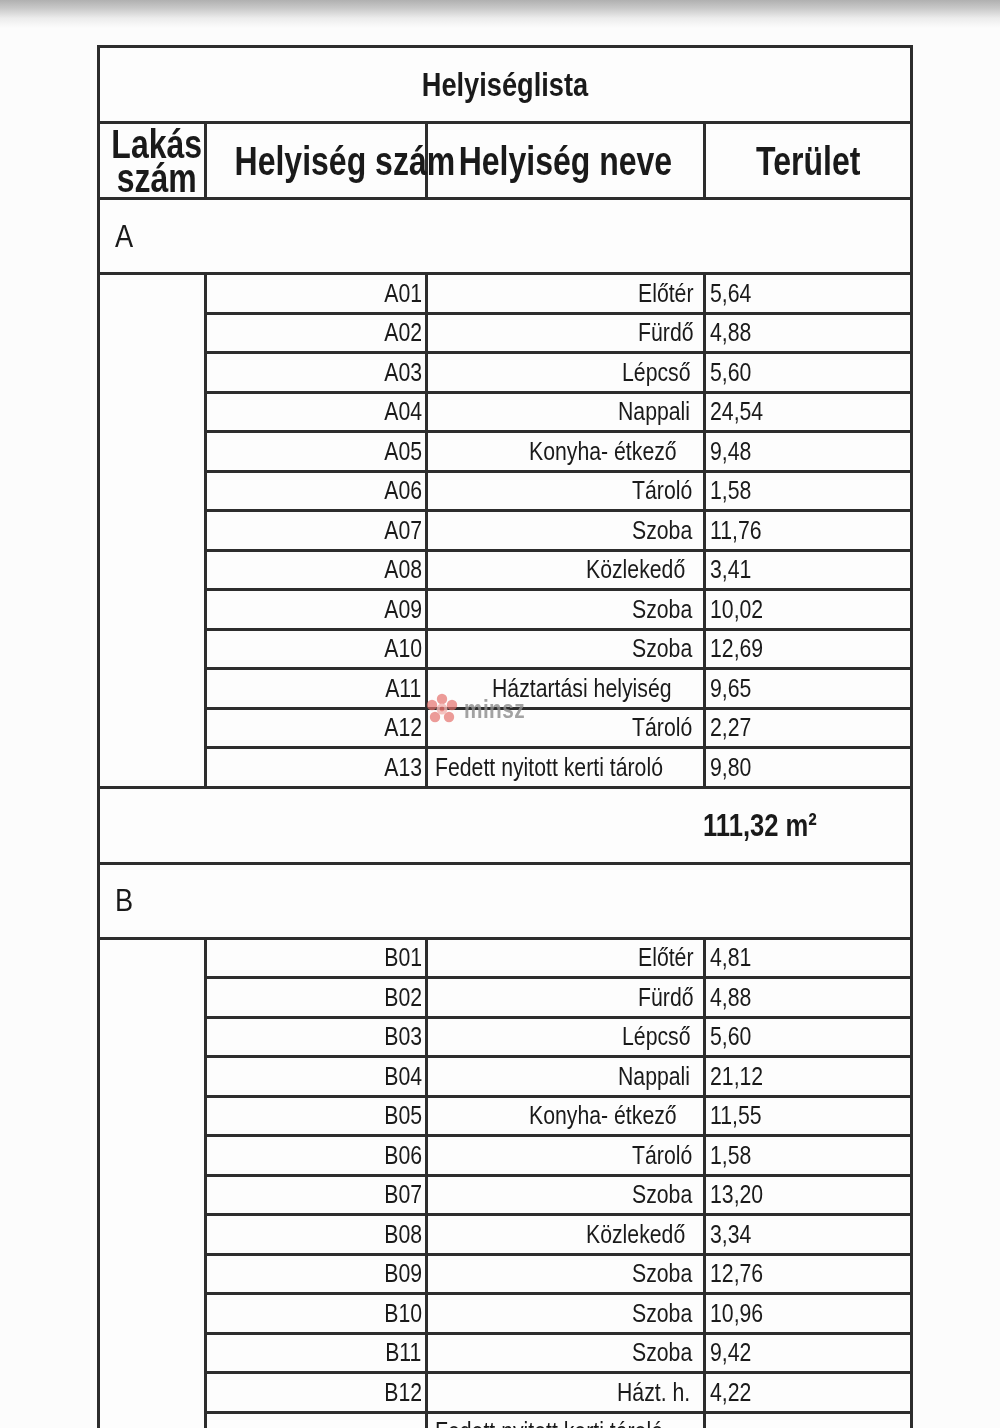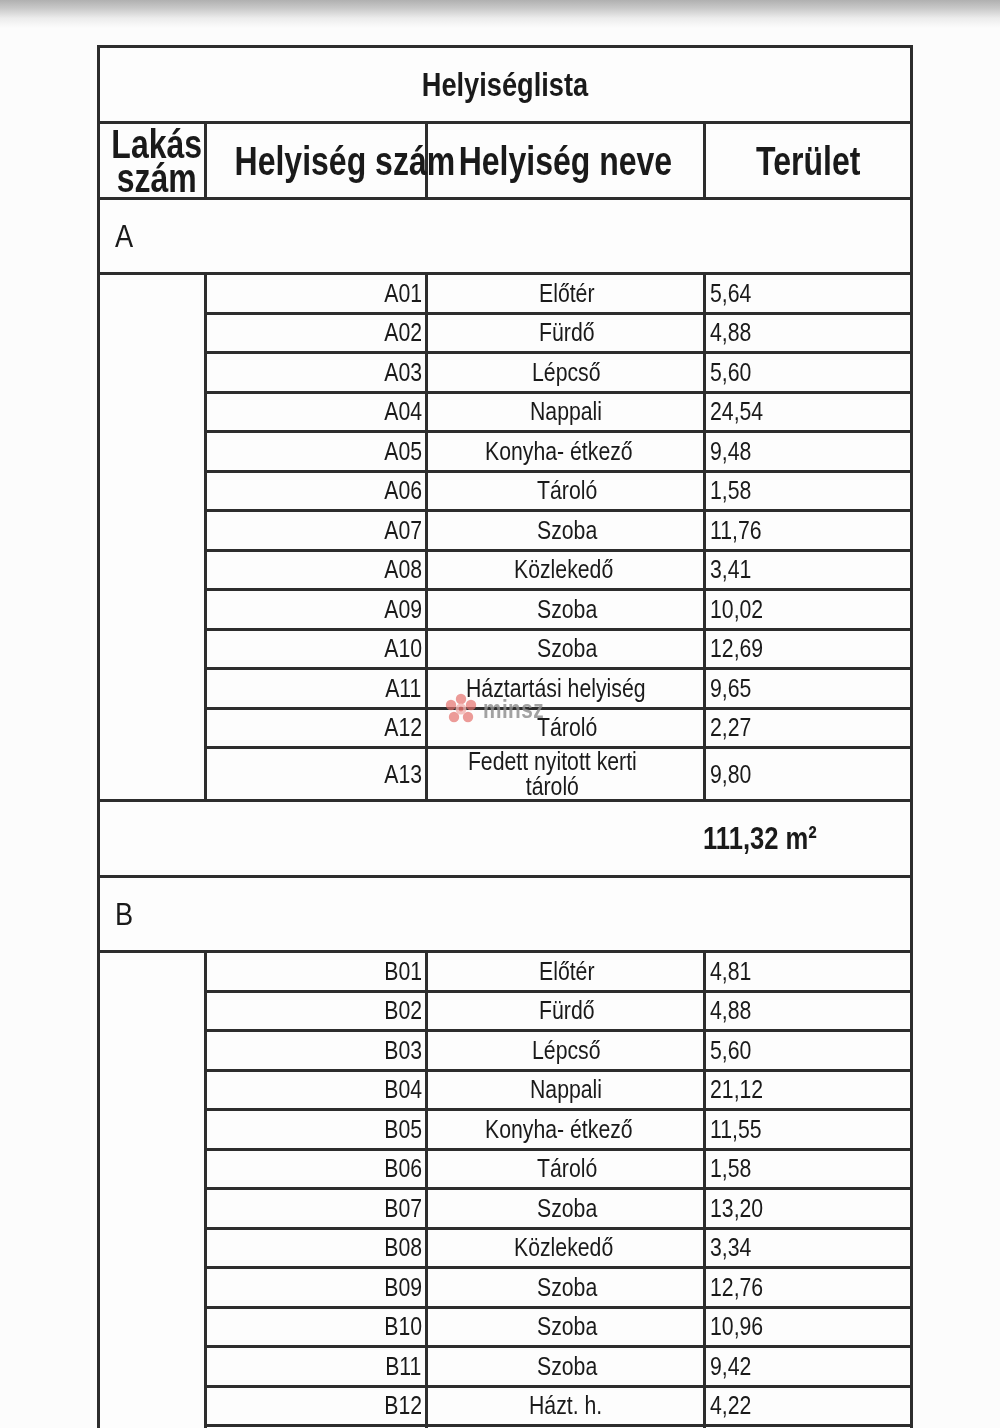--- a/index.html
+++ b/index.html
@@ -23,27 +23,27 @@
   .cx85 { display:inline-block; transform:scaleX(0.85); }
   .og-c { transform-origin:center center; }
   .og-l { transform-origin:left center; }
   .wrapok { white-space:normal; }
 
   tr.title-row  td { height:73px; text-align:center; font-size:34px; font-weight:bold; }
   tr.header-row th { height:73px; text-align:center; font-size:40px; font-weight:bold; line-height:34px; }
   tr.section-row td { height:72px; text-align:left; font-size:32px; padding-left:15px; }
   tr.data-row td { height:36.5px; font-size:25px; line-height:1; }
   td.room-no   { text-align:right; }
-  td.room-name { text-align:center; padding-left:13px; }
+  td.room-name { text-align:right; }
   td.area      { text-align:left; padding-left:4px; }
   td.apt-cell  { background:#fdfdfd; }
   tr.total-row td { height:73px; text-align:left; padding-left:603px; font-size:32px; font-weight:bold;margin-left:48px; }
 
   .watermark {
-    position:absolute; left:442px; top:692px; z-index:5;
+    position:absolute; left:423px; top:692px; z-index:5;
     display:flex; align-items:center; gap:3px; opacity:0.82;
     pointer-events:none;
   }
   .wm-text {
     font-size:26px; font-weight:bold; color:#8f8f8f; letter-spacing:0.5px;
   }
 </style>
 </head>
 <body>
 

